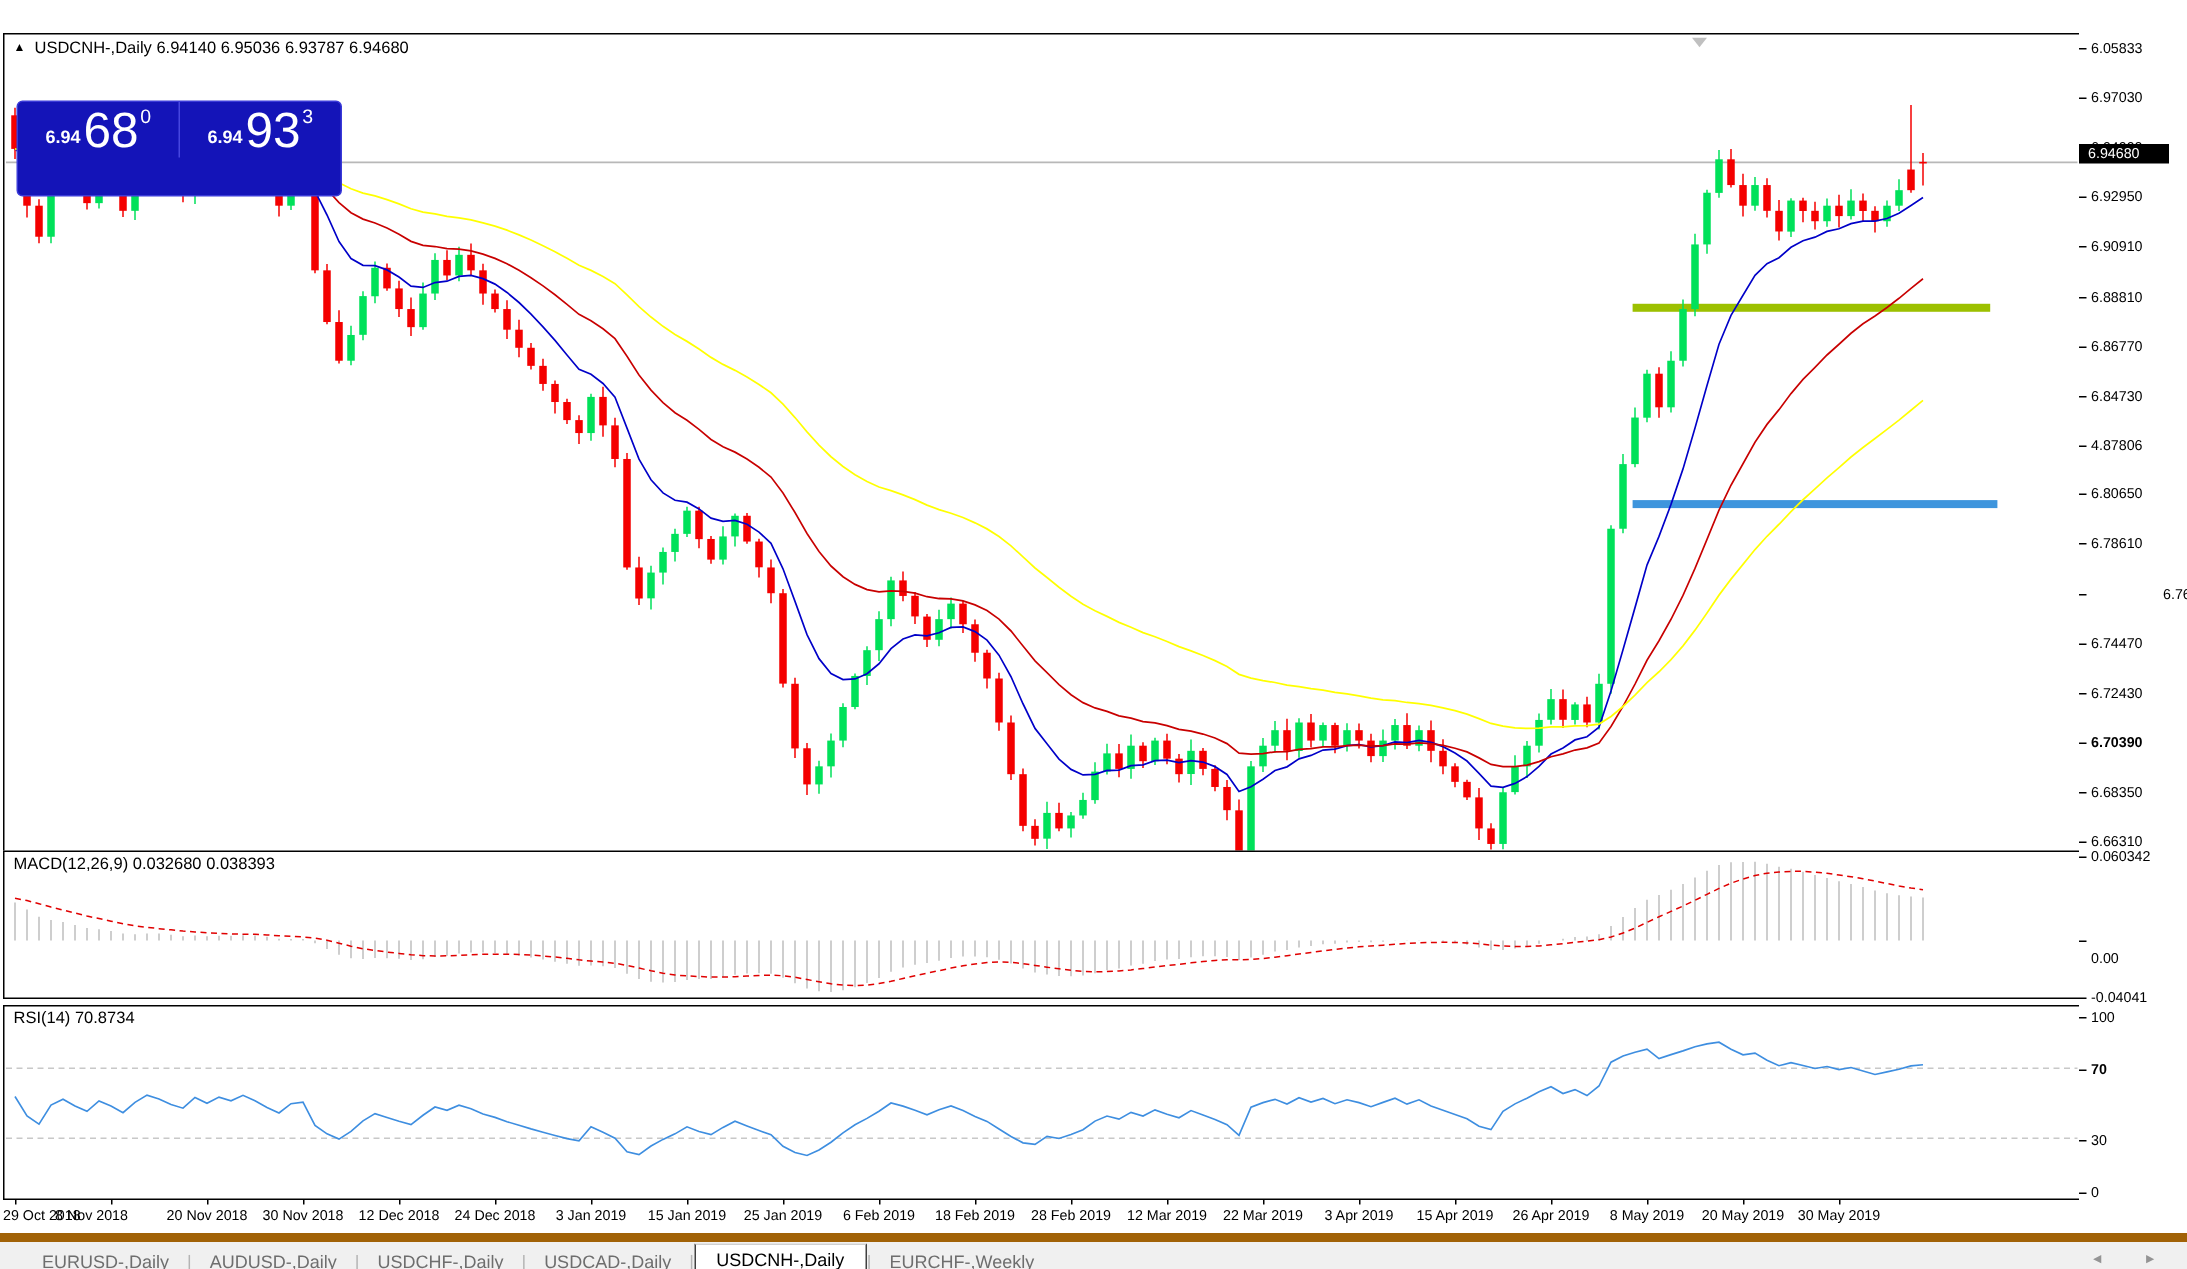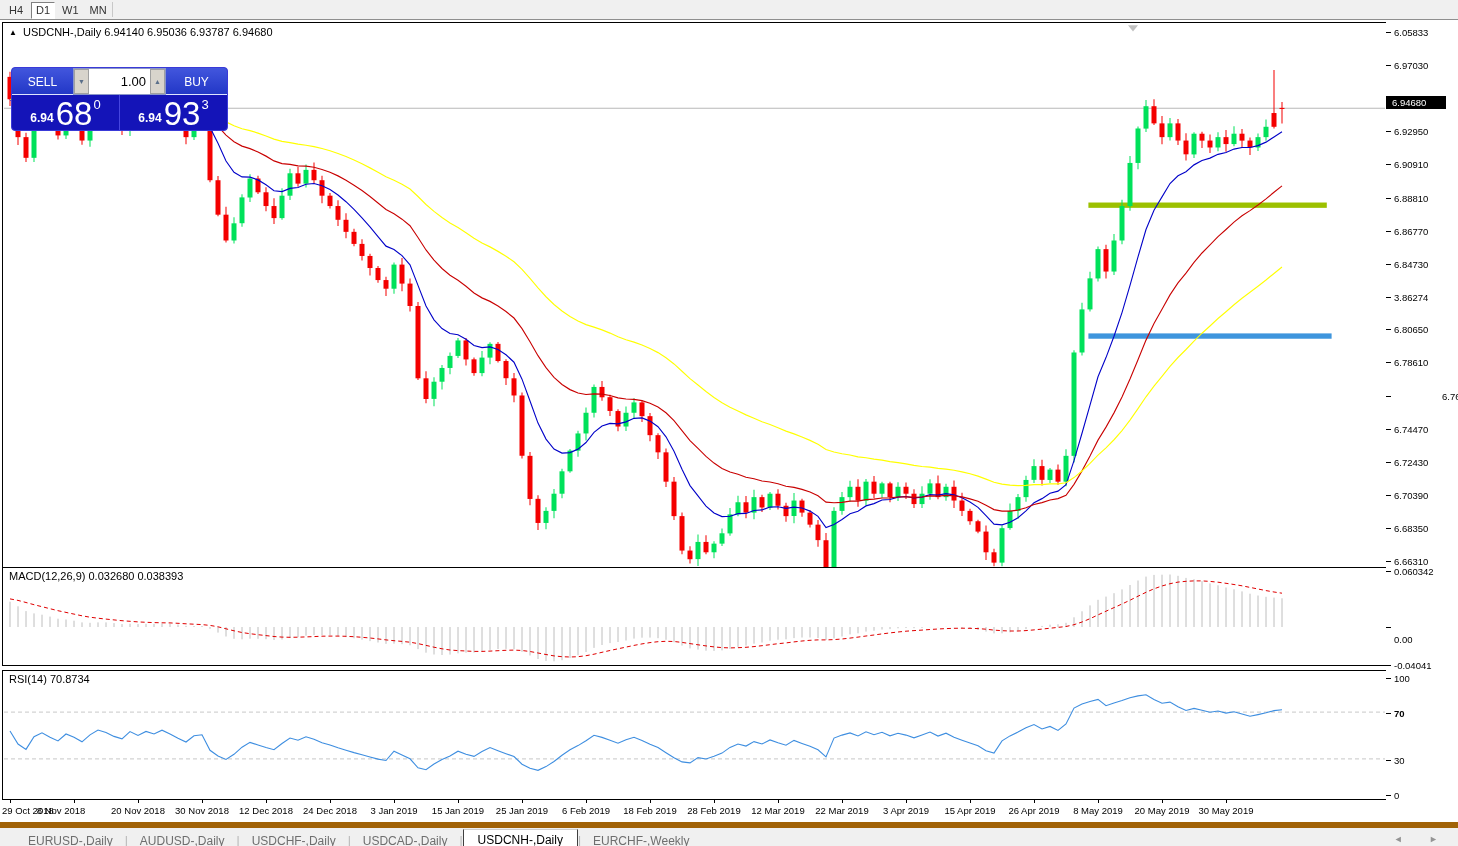--- a/index.html
+++ b/index.html
@@ -67,29 +67,20 @@
   .tab.active { background:#fff; color:#000; border:1px solid #404040; border-top-color:#d0d0d0;
     margin-top:-2px; padding:3px 14px; }
   .tab-sep { color:#b4b4b4; font-size:12px; }
   .tab-scroll { position:absolute; right:8px; top:6px; font-size:9px; color:#949494; letter-spacing:12px; }
 </style>
 </head>
 <body>
 
 <div class="screen">
 
-  <div class="toolbar">
-    <div class="tf-wrap">
-        <button class="tf-btn">H4</button>
-        <button class="tf-btn active">D1</button>
-        <button class="tf-btn">W1</button>
-        <button class="tf-btn">MN</button>
-      </div>
-    <div class="tf-sep"></div>
-  </div>
 
   <div class="panel panel-main">
     <svg viewBox="0 0 1383 540" preserveAspectRatio="none">
         <g>
           <rect x="1085.4" y="168.3" width="238.4" height="5" fill="#9CC000"></rect>
           <rect x="1085.4" y="291.0" width="243.2" height="5" fill="#3E95DD"></rect>
         </g>
         <line x1="1" y1="79.9" x2="1382" y2="79.9" stroke="#b8b8b8" stroke-width="1"></line>
         <polygon points="1125,2 1135,2 1130,8" fill="#c0c0c0"></polygon>
         <g>
@@ -421,29 +412,20 @@
         </g>
       </svg>
     <div class="chart-header">
       <span class="tri">▲</span>
       <span>USDCNH-,Daily</span>
       <span> </span>
       <span>6.94140 6.95036 6.93787 6.94680</span>
     </div>
 
     <div class="trade-widget">
-      <div class="tw-top">
-        <button class="tw-btn">SELL</button>
-        <div class="vol-box">
-          <button class="vol-step">▼</button>
-          <input class="vol-input" readonly="" value="1.00" style="">
-          <button class="vol-step">▲</button>
-        </div>
-        <button class="tw-btn">BUY</button>
-      </div>
       <div class="tw-prices">
         <div class="tw-price">
           <span class="pr-small">6.94</span>
           <span class="pr-big">68</span>
           <span class="pr-sup">0</span>
         </div>
         <div class="tw-price buy">
           <span class="pr-small">6.94</span>
           <span class="pr-big">93</span>
           <span class="pr-sup">3</span>
@@ -647,33 +629,33 @@
       <div class="axis-label" style="top: 103.8px;">6.92950</div>
       <div class="tick" style="top: 141.8px;"></div>
       <div class="axis-label" style="top: 136.8px;">6.90910</div>
       <div class="tick" style="top: 175.7px;"></div>
       <div class="axis-label" style="top: 170.7px;">6.88810</div>
       <div class="tick" style="top: 208.6px;"></div>
       <div class="axis-label" style="top: 203.6px;">6.86770</div>
       <div class="tick" style="top: 241.6px;"></div>
       <div class="axis-label" style="top: 236.6px;">6.84730</div>
       <div class="tick" style="top: 274.5px;"></div>
-      <div class="axis-label" style="top: 269.5px;">3.86274</div>
+      <div class="axis-label" style="top: 269.5px;">4.87806</div>
       <div class="tick" style="top: 307.4px;"></div>
       <div class="axis-label" style="top: 302.4px;">6.80650</div>
       <div class="tick" style="top: 340.4px;"></div>
       <div class="axis-label" style="top: 335.4px;">6.78610</div>
       <div class="tick" style="top: 374.3px;"></div>
       <div class="axis-label" style="top: 369.3px; margin-left: 48px;">6.76510</div>
       <div class="tick" style="top: 407.2px;"></div>
       <div class="axis-label" style="top: 402.2px;">6.74470</div>
       <div class="tick" style="top: 440.2px;"></div>
       <div class="axis-label" style="top: 435.2px;">6.72430</div>
       <div class="tick" style="top: 473.1px;"></div>
-      <div class="axis-label" style="top: 468.1px;">6.70390</div>
+      <div class="axis-label" style="top: 468.1px; font-weight: bold;">6.70390</div>
       <div class="tick" style="top: 506.1px;"></div>
       <div class="axis-label" style="top: 501.1px;">6.68350</div>
       <div class="tick" style="top: 539px;"></div>
       <div class="axis-label" style="top: 534px;">6.66310</div>
       <div class="cur-price-box" style="top: 74.4px;">6.94680</div>
       <div class="tick" style="top: 549px;"></div>
       <div class="axis-label" style="top: 544px;">0.060342</div>
       <div class="tick" style="top: 605px;"></div>
       <div class="axis-label" style="top: 612px;">0.00</div>
       <div class="tick" style="top: 642.5px;"></div>

